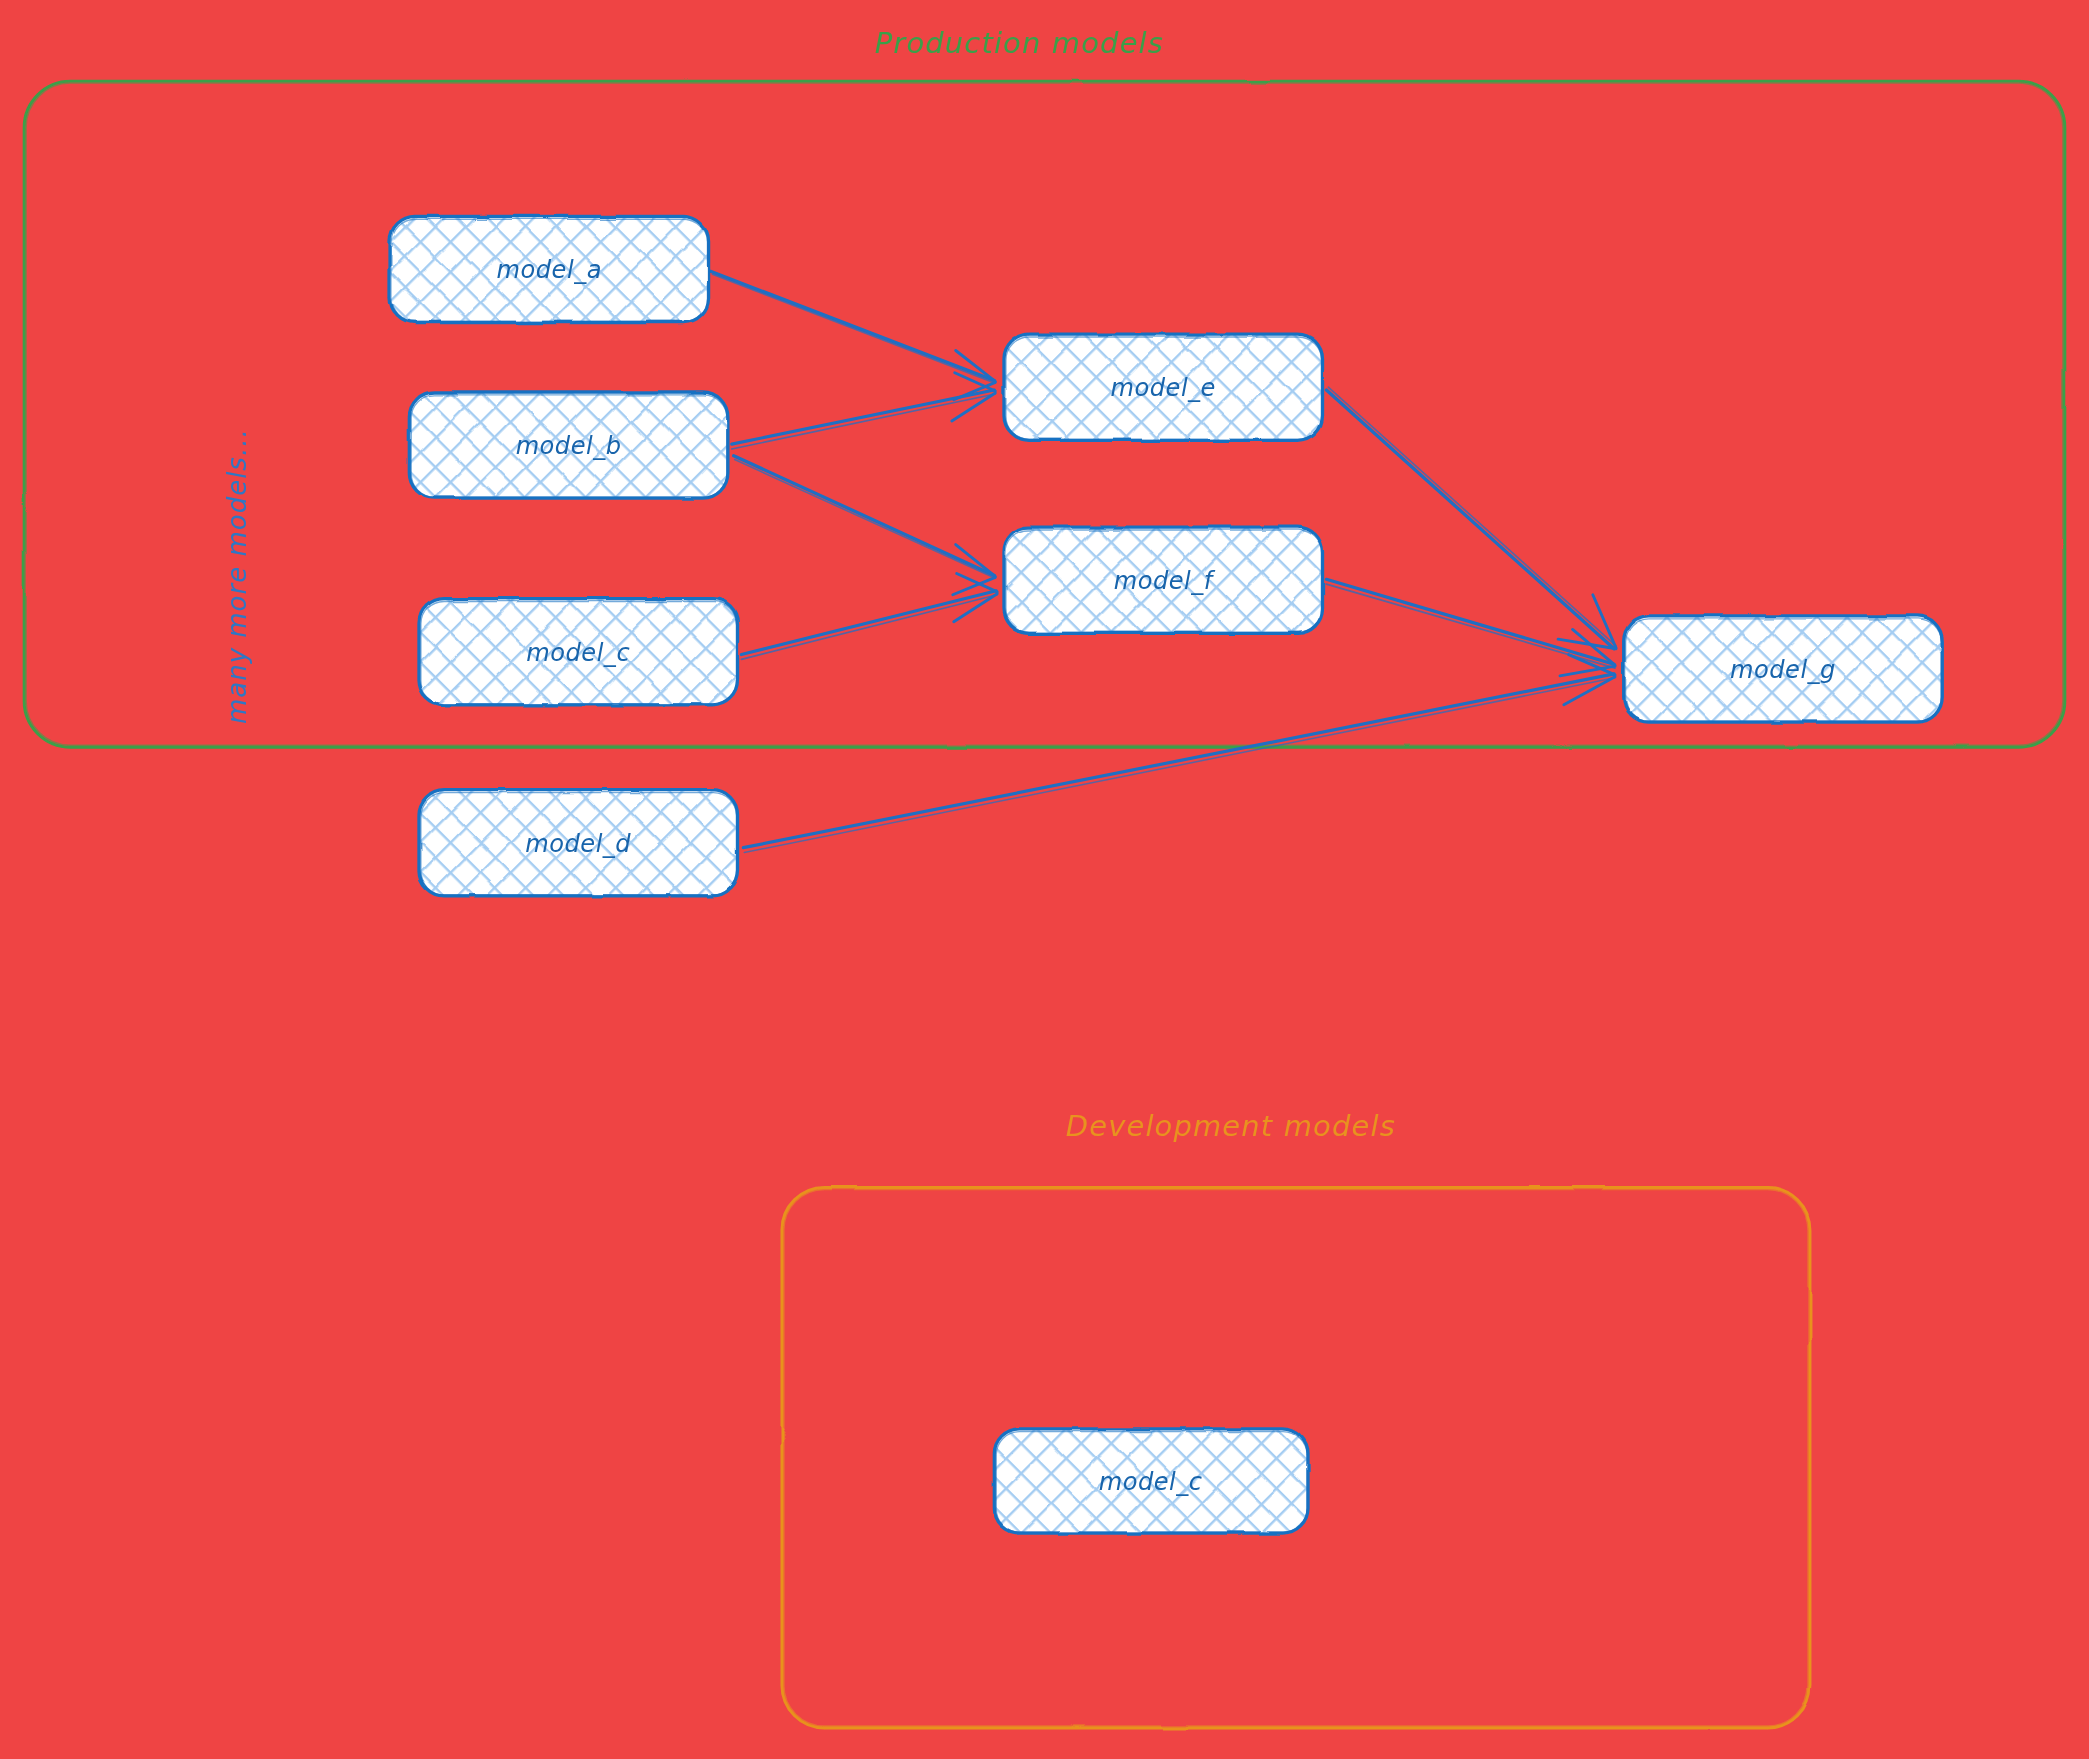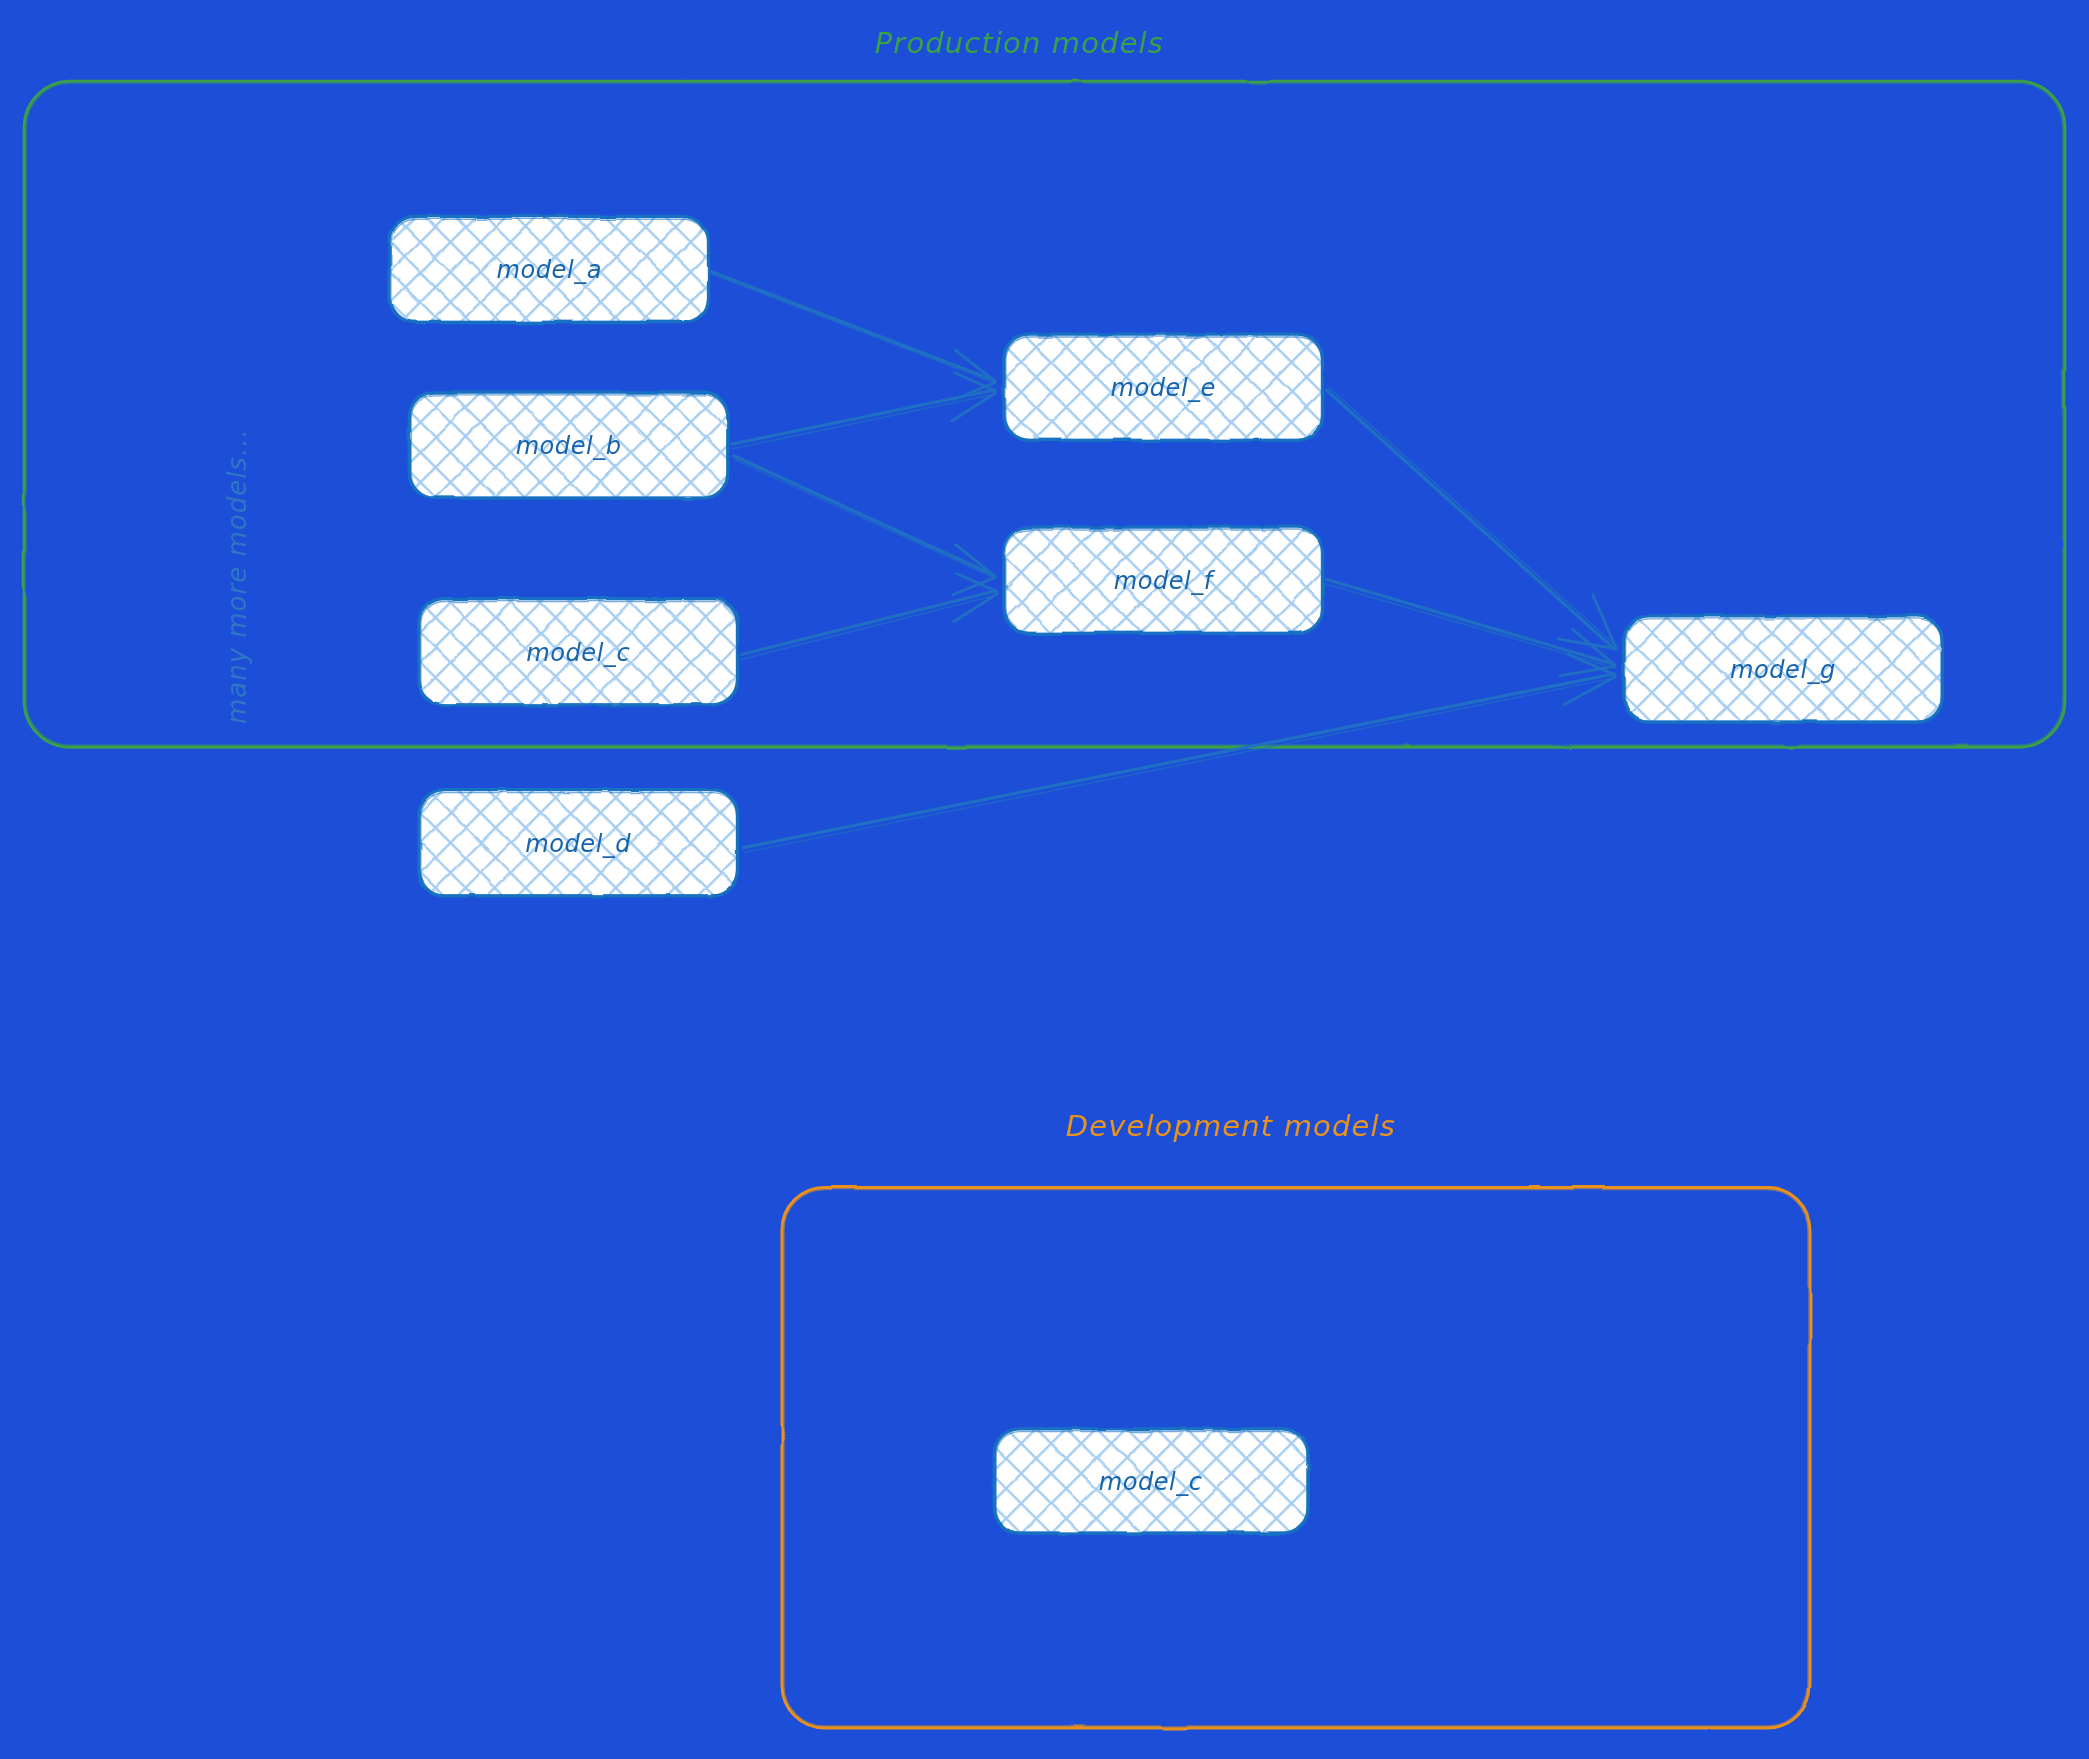--- a/index.html
+++ b/index.html
@@ -4,21 +4,21 @@
 <style>
   html, body {
     margin: 0;
     padding: 0;
     background: #ffffff;
   }
   #canvas {
     position: relative;
     width: 2089px;
     height: 1759px;
-    background: #1d4ed8;
+    background: #ef4444;
     font-family: "DejaVu Sans", sans-serif;
     overflow: hidden;
   }
   svg.diagram {
     position: absolute;
     inset: 0;
     width: 2089px;
     height: 1759px;
     display: block;
   }

